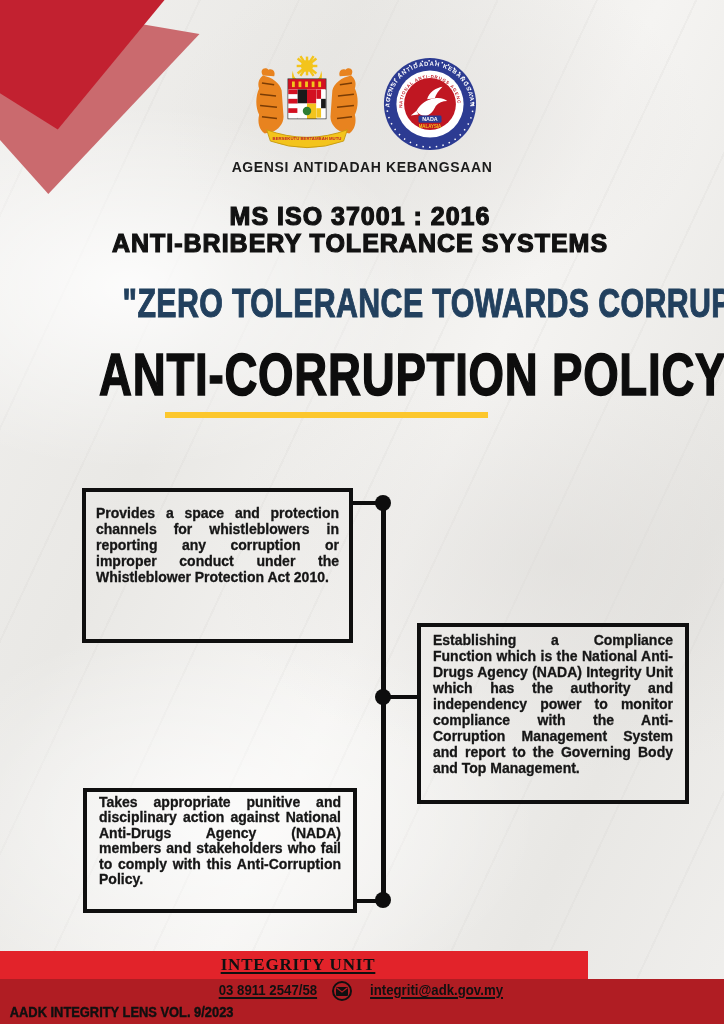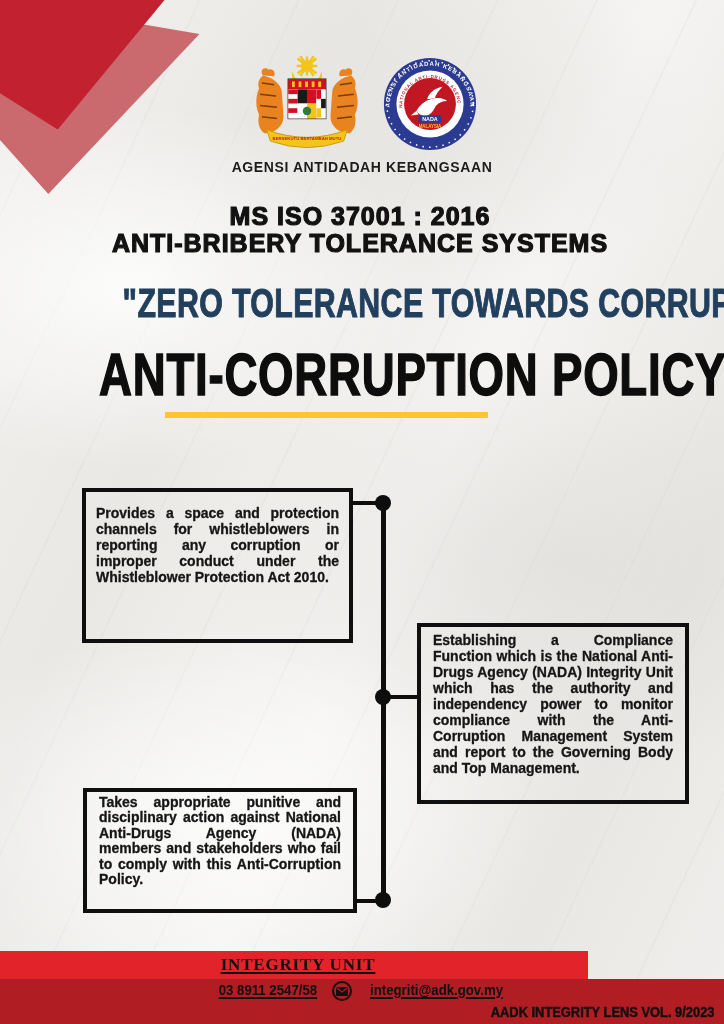--- a/index.html
+++ b/index.html
@@ -51,21 +51,21 @@
   .band-bright{position:absolute;left:0;top:951px;width:580px;height:28px;background:#e2232a;
     display:flex;align-items:center;justify-content:center;padding-left:8px;}
   .band-bright .unit{font-family:"Liberation Serif",serif;font-weight:bold;font-size:17px;
     letter-spacing:.8px;color:#101010;text-decoration:underline;text-underline-offset:2px;text-decoration-thickness:1.5px;}
   .band-dark{position:absolute;left:0;top:979px;width:724px;height:45px;background:#b01d23;}
   .contact-row{position:absolute;top:2px;left:0;width:724px;display:flex;align-items:flex-start;justify-content:center;gap:9px;}
   .contact{font-weight:bold;font-size:15px;color:#101010;text-decoration:underline;
     text-underline-offset:2px;text-decoration-thickness:1.5px;display:inline-block;transform:scaleX(.88);}
   .env-circle{width:20px;height:20px;border:2px solid #101010;border-radius:50%;box-sizing:border-box;
     display:flex;align-items:center;justify-content:center;flex:0 0 auto;}
-  .volume{position:absolute;top:24px;left:0;width:724px;text-align:right;}
+  .volume{position:absolute;top:24px;left:0;width:724px;text-align:left;}
   .volume span{display:inline-block;transform:scaleX(.92);font-weight:bold;font-size:14px;color:#101010;-webkit-text-stroke:.4px #101010;}
 </style>
 </head>
 <body>
 
 <div class="page">
 
   <div class="ribbon-light"></div>
   <div class="ribbon-dark"></div>
 

